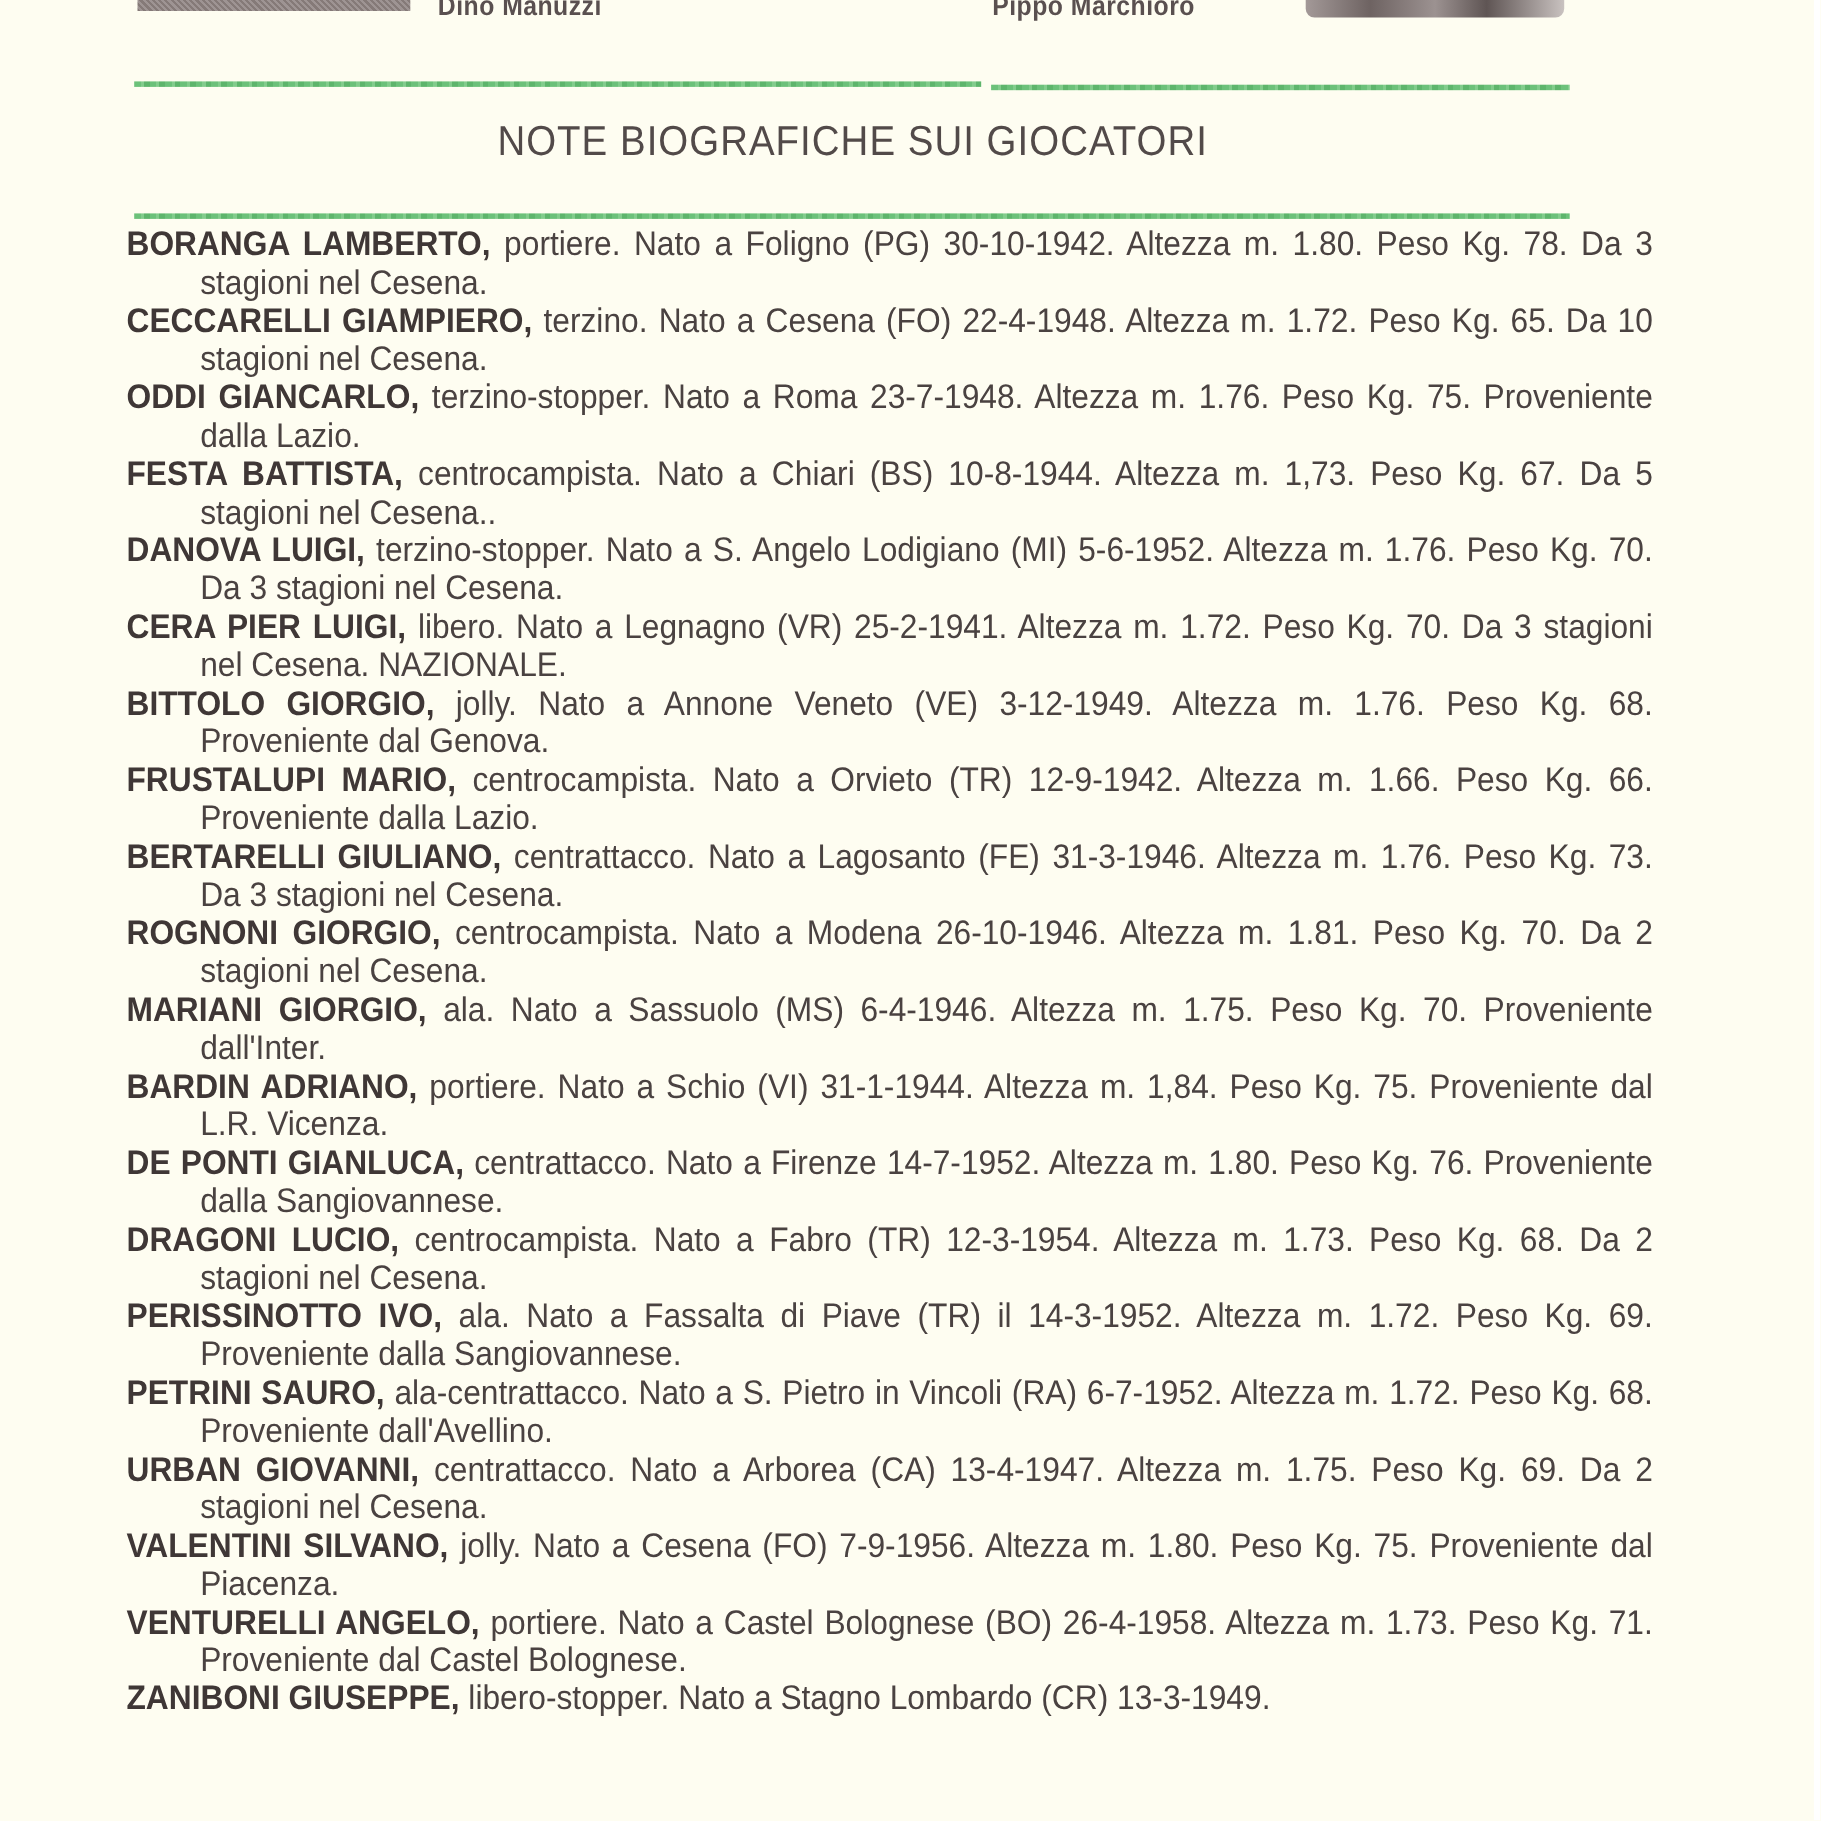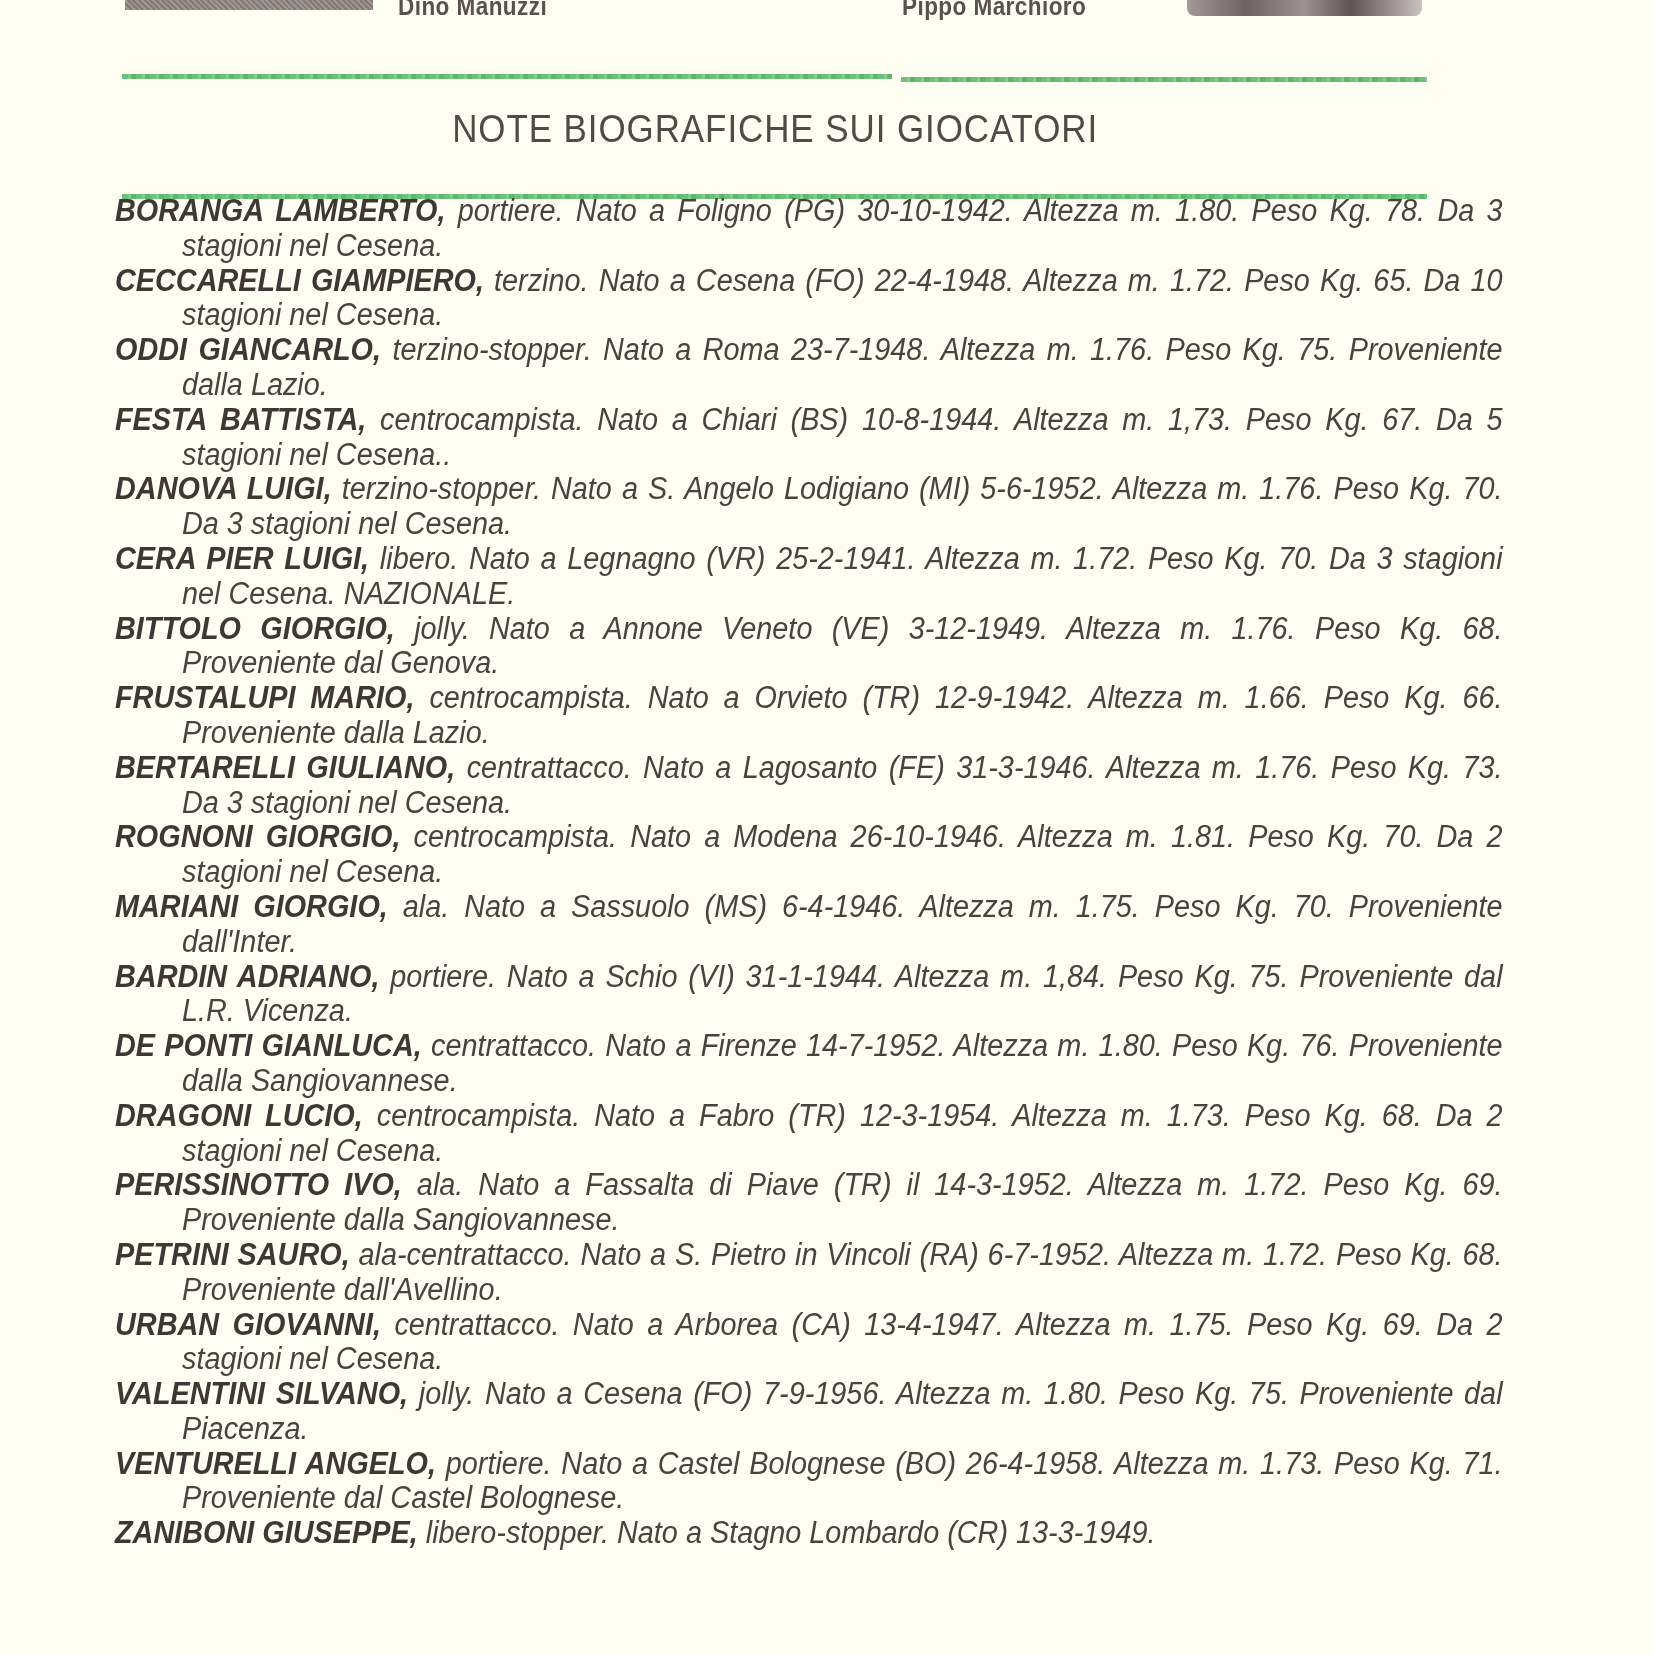--- a/index.html
+++ b/index.html
@@ -63,24 +63,23 @@
       width: 1550px;
       text-align: center;
       font-size: 38px;
       color: #524a49;
       letter-spacing: 1px;
       transform: scaleX(0.92);
       transform-origin: 777px 0;
     }
     .entries {
       position: absolute;
-      top: 194px;
+      top: 205px;
       left: 115px;
       width: 1320px;
-      font-style: italic;
     }
     .entry {
       font-size: 31px;
       line-height: 34.8px;
       text-align: justify;
       text-align-last: left;
       padding-left: 72px;
       text-indent: -72px;
       transform: scaleX(0.93);
       transform-origin: left top;

